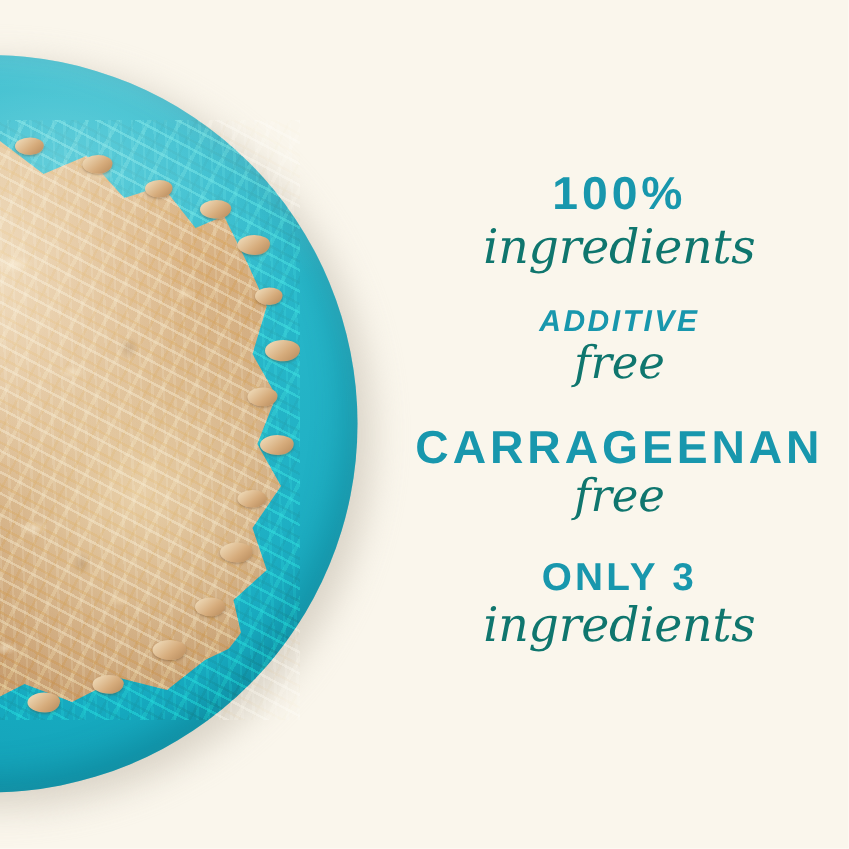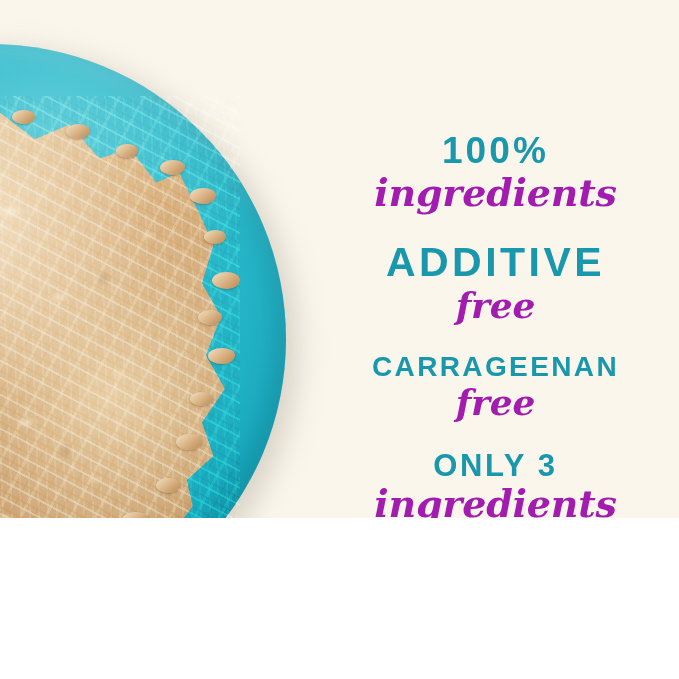--- a/index.html
+++ b/index.html
@@ -10,21 +10,21 @@
   body {
     width: 679px;
     height: 679px;
     overflow: hidden;
     font-family: "Liberation Sans", sans-serif;
   }
 
   #panel {
     position: relative;
     width: 679px;
-    height: 518px;
+    height: 679px;
     background: #faf6ec;
     overflow: hidden;
   }
 
   
 
   #plate-scene {
     position: absolute;
     left: 0;
     top: 0;
@@ -196,37 +196,37 @@
     color: #1897ad;
     font-family: "Liberation Sans", sans-serif;
     font-weight: bold;
     letter-spacing: 0.085em;
     line-height: 1.02;
     margin: 0;
     text-transform: uppercase;
   }
 
   .claim-script {
-    color: #a21caf;
+    color: #0f766e;
     font-family: "DejaVu Serif", serif;
     font-style: italic;
-    font-weight: bold;
+    font-weight: normal;
     letter-spacing: -0.005em;
     line-height: 1.0;
     margin: 2px 0 0 0;
   }
 
   
   #claim-natural .claim-primary   { font-size: 37px; }
   #claim-natural .claim-script    { font-size: 38px; margin-top: 4px; }
 
-  #claim-additive .claim-primary  { font-size: 41px; }
+  #claim-additive .claim-primary  { font-size: 24px; font-style: italic; }
   #claim-additive .claim-script   { font-size: 36px; margin-top: 3px; }
 
-  #claim-carrageenan .claim-primary { font-size: 28px; }
+  #claim-carrageenan .claim-primary { font-size: 37px; }
   #claim-carrageenan .claim-script  { font-size: 36px; margin-top: 3px; }
 
   #claim-only3 .claim-primary     { font-size: 31px; }
   #claim-only3 .claim-script      { font-size: 38px; margin-top: 3px; }
 
   .line-1 { display: block; }
   .line-2 { display: block; }
 </style>
 </head>
 <body>

